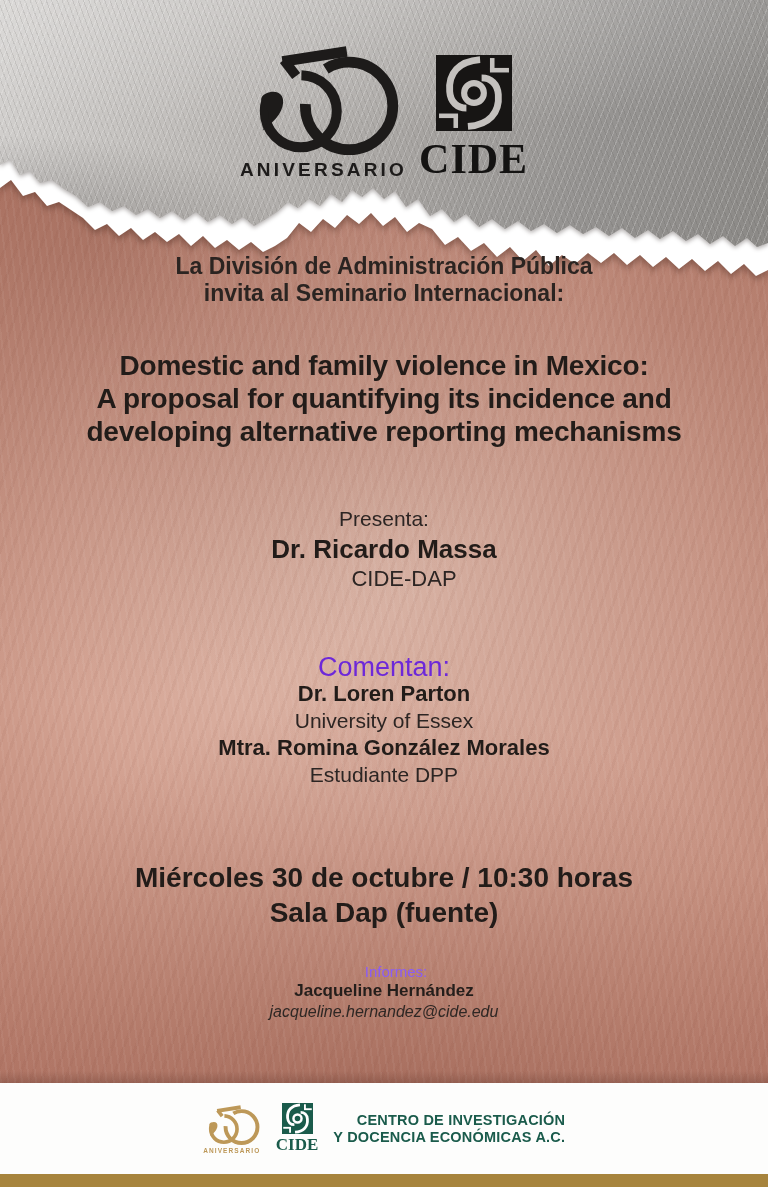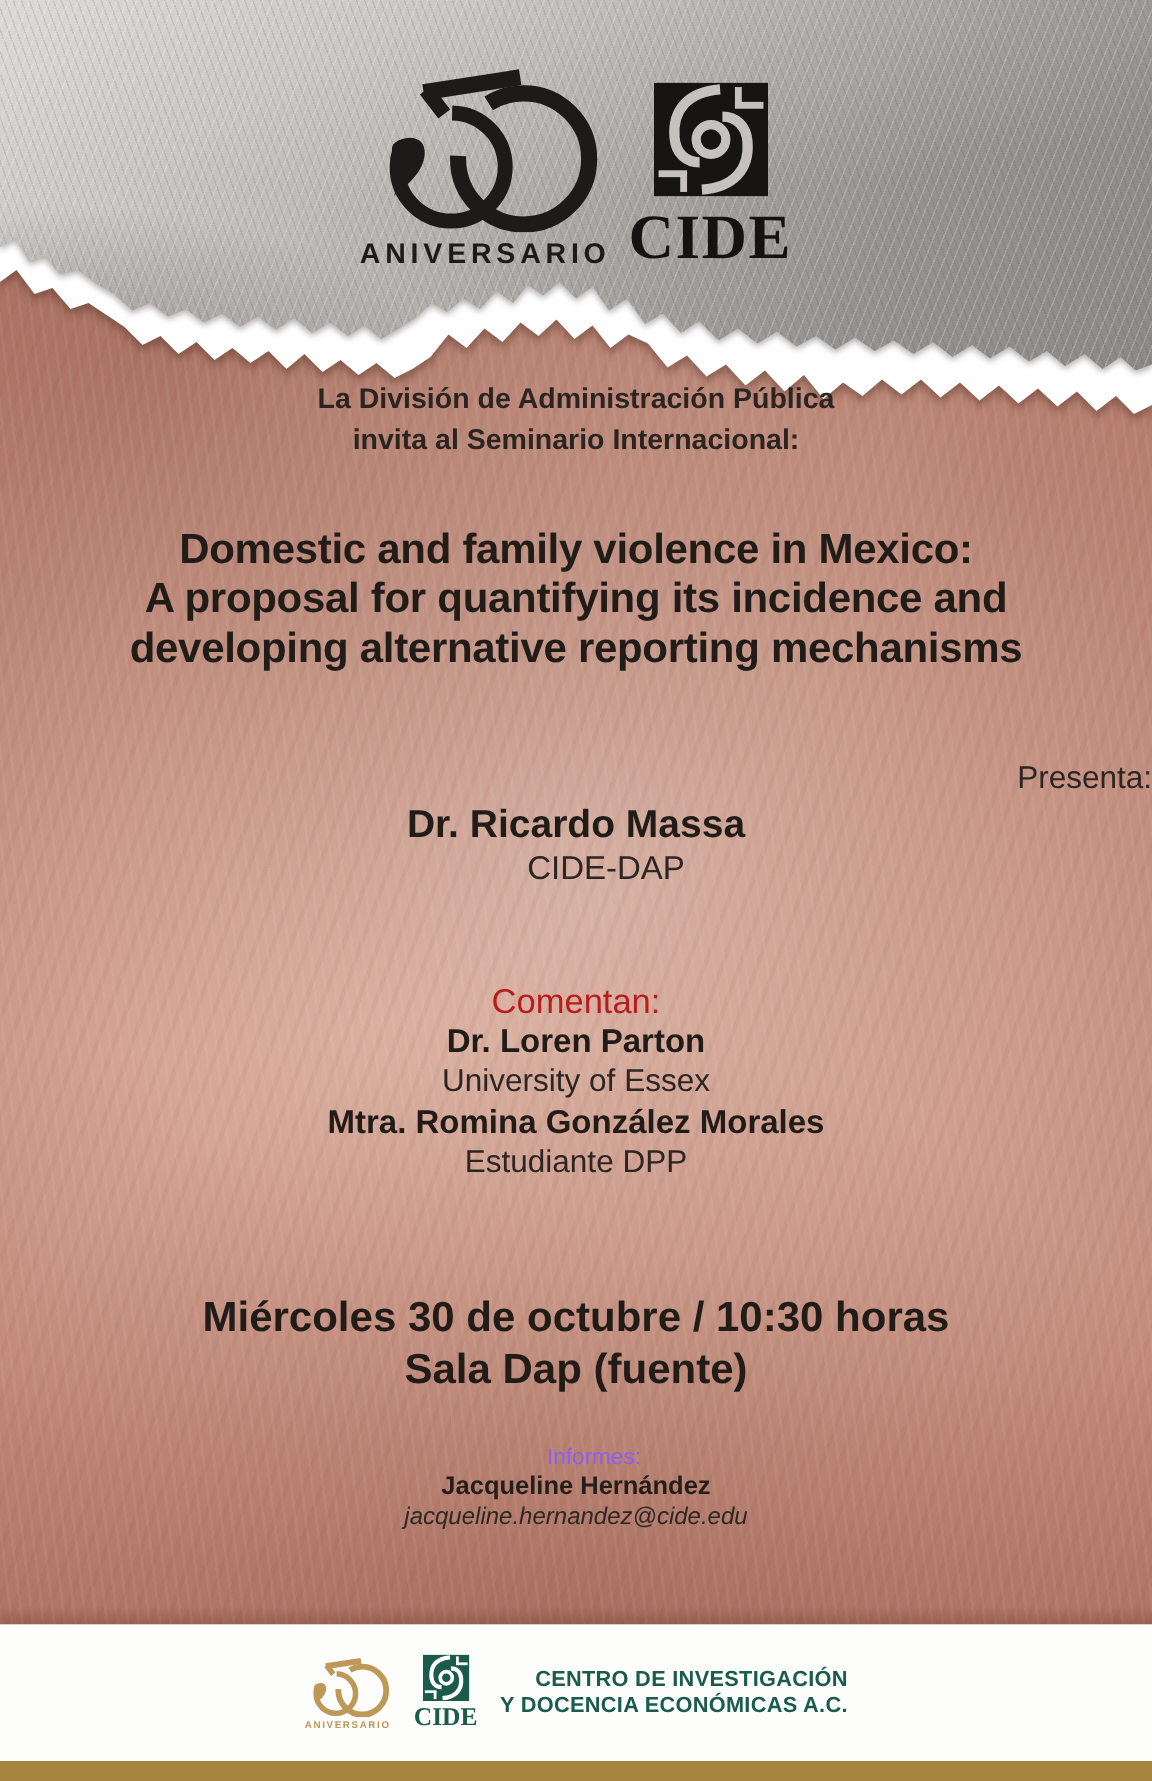--- a/index.html
+++ b/index.html
@@ -52,28 +52,28 @@
     justify-content:center;align-items:flex-end;gap:12px;}
   .logo50{display:flex;flex-direction:column;align-items:center;color:#1d1b1a;}
   .logo50 svg{width:160px;height:115px;display:block;}
   .logo50 .aniv{font-size:19px;font-weight:700;letter-spacing:3.2px;line-height:22px;margin-top:4px;color:#1d1b1a;}
   .logoCide{display:flex;flex-direction:column;align-items:center;color:#171514;}
   .logoCide svg{width:76px;height:76px;display:block;--carve:#c4c1be;}
   .logoCide .word{font-family:"Liberation Serif", serif;font-weight:700;font-size:42px;line-height:44px;margin-top:6px;letter-spacing:1px;color:#141312;}
 
   
   .tx{position:absolute;left:0;width:768px;text-align:center;color:#272120;}
-  .intro{top:253px;font-size:19px;font-weight:700;line-height:27px;color:#2b2421;}
+  .intro{top:253px;font-size:23px;font-weight:700;line-height:27px;color:#2b2421;}
   .title{top:349px;font-size:28px;font-weight:700;line-height:33px;color:#221c19;letter-spacing:-0.2px;}
   .presenta{top:506px;}
-  .presenta .label{font-size:21px;line-height:26px;color:#2c2523;text-align:right;}
+  .presenta .label{font-size:21px;line-height:26px;color:#2c2523;}
   .presenta .name{font-size:26px;font-weight:700;line-height:34px;color:#221c19;}
   .presenta .aff{font-size:22px;line-height:26px;color:#2c2523;padding-left:40px;}
   .comentan{top:654px;}
-  .comentan .label{font-size:23px;line-height:26px;color:#b91c1c;}
+  .comentan .label{font-size:27px;line-height:26px;color:#6d28d9;}
   .comentan .name{font-size:22px;font-weight:700;line-height:27px;color:#221c19;}
   .comentan .aff{font-size:21px;line-height:27px;color:#2c2523;}
   .schedule{top:860px;font-size:28px;font-weight:700;line-height:35px;color:#221c19;}
   .contact{top:962px;}
   .contact .label{font-size:15px;line-height:19px;color:#8b5cf6;margin-left:24px;}
   .contact .cname{font-size:17px;font-weight:700;line-height:20px;color:#241e1b;}
   .contact .email{font-size:16px;font-style:italic;line-height:21px;color:#2e2724;}
 
   
   .footer{position:absolute;left:0;top:1083px;width:768px;height:91px;background:#fdfdfc;

